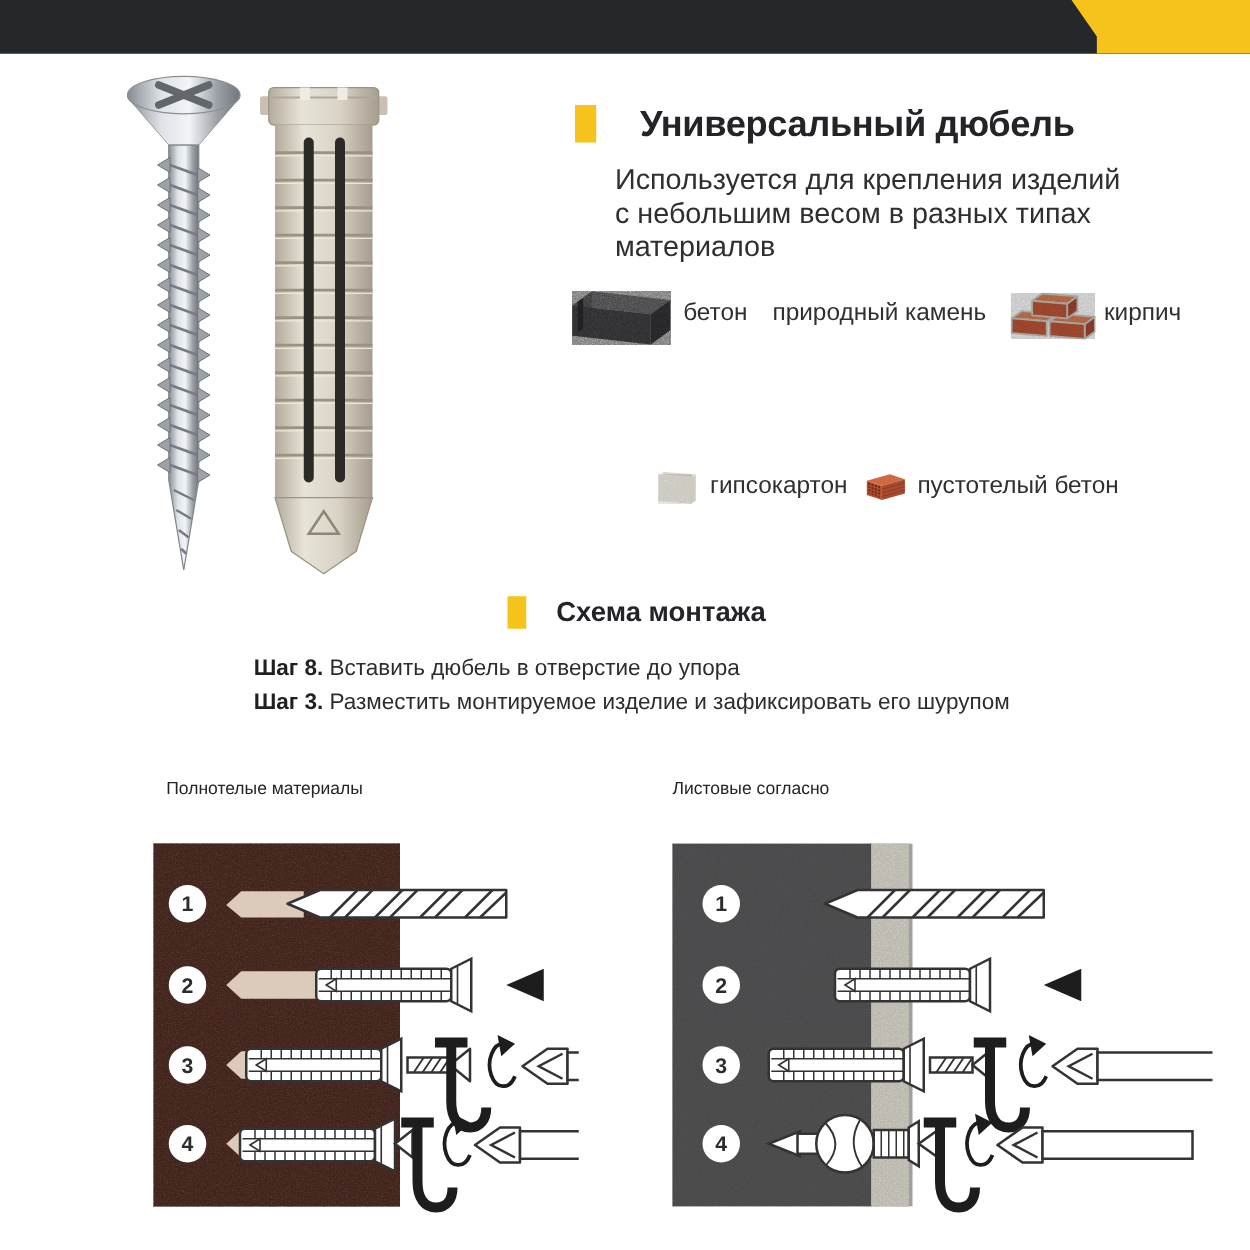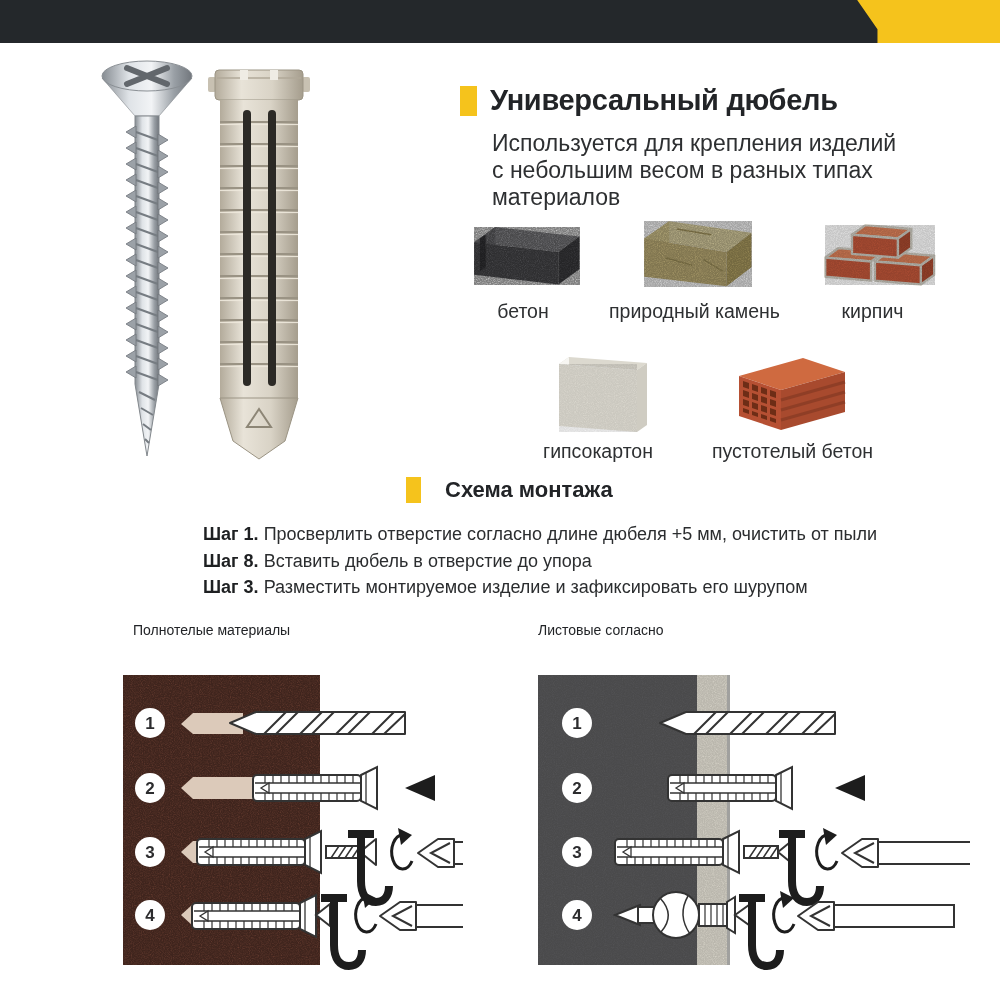--- a/index.html
+++ b/index.html
@@ -4,26 +4,26 @@
 <style>
   html,body{margin:0;padding:0;background:#fff;}
   .canvas{position:relative;width:1000px;height:1000px;background:#ffffff;
           font-family:"Liberation Sans",sans-serif;overflow:hidden;color:#26282a;}
   .abs{position:absolute;}
   
   .topbar{top:0;left:0;width:1000px;height:43px;background:#24282b;}
   .topbar-accent{top:0;right:0;width:145px;height:43px;background:#f5c31c;
                  clip-path:polygon(1.5% 0,100% 0,100% 100%,15.5% 100%,15.5% 68%);}
   
-  .title-row{left:460px;top:84px;display:flex;align-items:center;}
+  .title-row{left:460px;top:84px;display:flex;align-items:flex-start;gap:22px;}
   .accent-mark{width:17px;height:30px;background:#f5c31c;}
   .page-title{margin-left:13px;font-size:29px;font-weight:800;letter-spacing:-0.3px;color:#222427;}
   .desc{left:492px;top:130px;font-size:23px;line-height:27px;color:#2d2f31;}
   
-  .mat{display:flex;flex-direction:column;align-items:center;gap:6px;}
+  .mat{display:flex;flex-direction:row;align-items:center;gap:6px;}
   .mat-label{font-size:19.5px;color:#2e3032;white-space:nowrap;}
   
   .mont-row{left:406px;top:477px;display:flex;align-items:center;}
   .mont-accent{width:15px;height:26px;background:#f5c31c;}
   .mont-title{margin-left:24px;font-size:22px;font-weight:bold;color:#222427;}
   .steps{left:203px;top:521px;font-size:18px;line-height:26.5px;color:#2b2d2f;}
   .steps b{color:#1e2022;}
   
   .dia-hdr{font-size:14px;font-weight:normal;color:#222427;}
   svg text.stepnum{font-family:"Liberation Sans",sans-serif;font-size:17px;font-weight:600;fill:#2c2c2e;}
@@ -254,21 +254,20 @@
     </svg>
     <div class="mat-label">пустотелый бетон</div>
   </div>
 
   <div class="abs mont-row">
     <div class="mont-accent"></div>
     <div class="mont-title">Схема монтажа</div>
   </div>
 
   <div class="abs steps">
-    <div><b>Шаг 1.</b> <span>Просверлить отверстие согласно длине дюбеля +5 мм, очистить от пыли</span></div>
     <div><b>Шаг 8.</b> <span>Вставить дюбель в отверстие до упора</span></div>
     <div><b>Шаг 3.</b> <span>Разместить монтируемое изделие и зафиксировать его шурупом</span></div>
   </div>
 
   <div class="abs dia-hdr" style="left:133px;top:622px">Полнотелые материалы</div>
   <div class="abs dia-hdr" style="left:538px;top:622px">Листовые согласно</div>
 
   <svg class="abs" style="left:118px;top:672px" width="345" height="300" viewBox="0 0 345 300">
     <rect x="5" y="3" width="197" height="290" fill="#7f4a3b"></rect>
     <rect x="5" y="3" width="197" height="290" filter="url(#speckle)" opacity="0.5"></rect>

